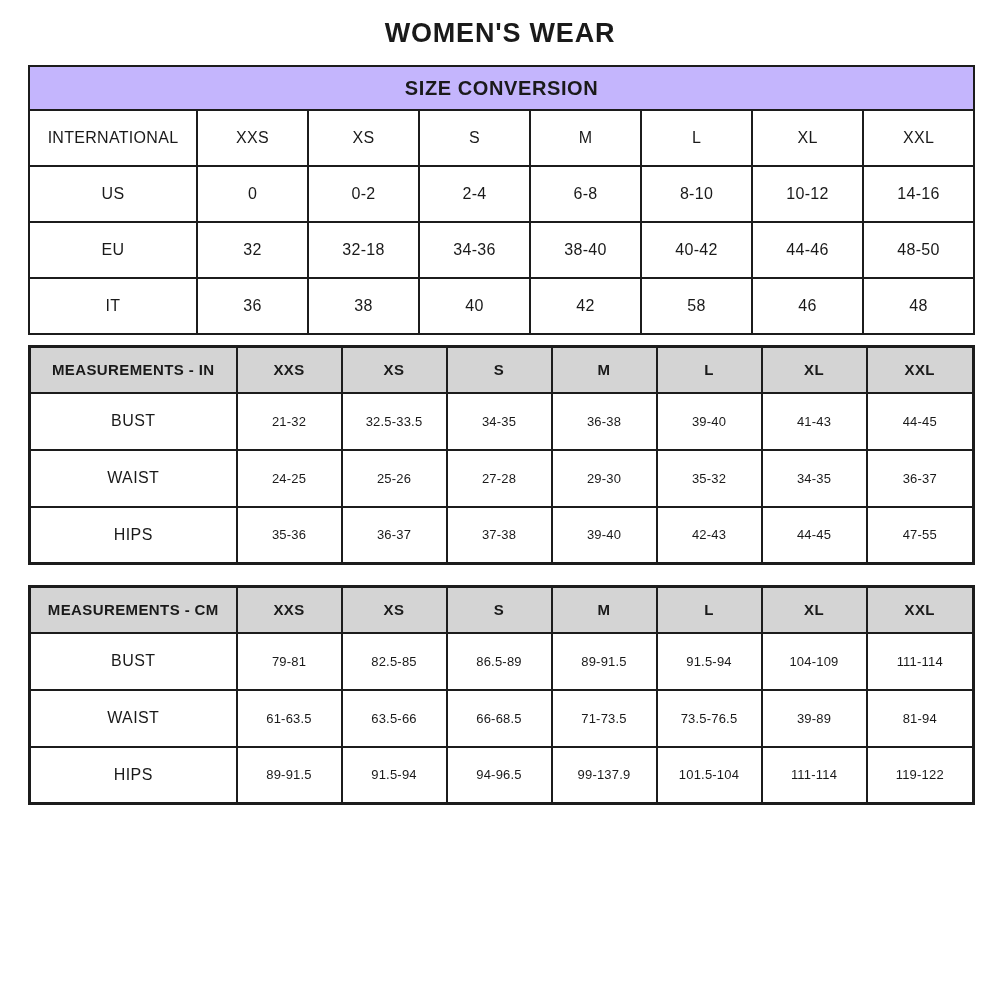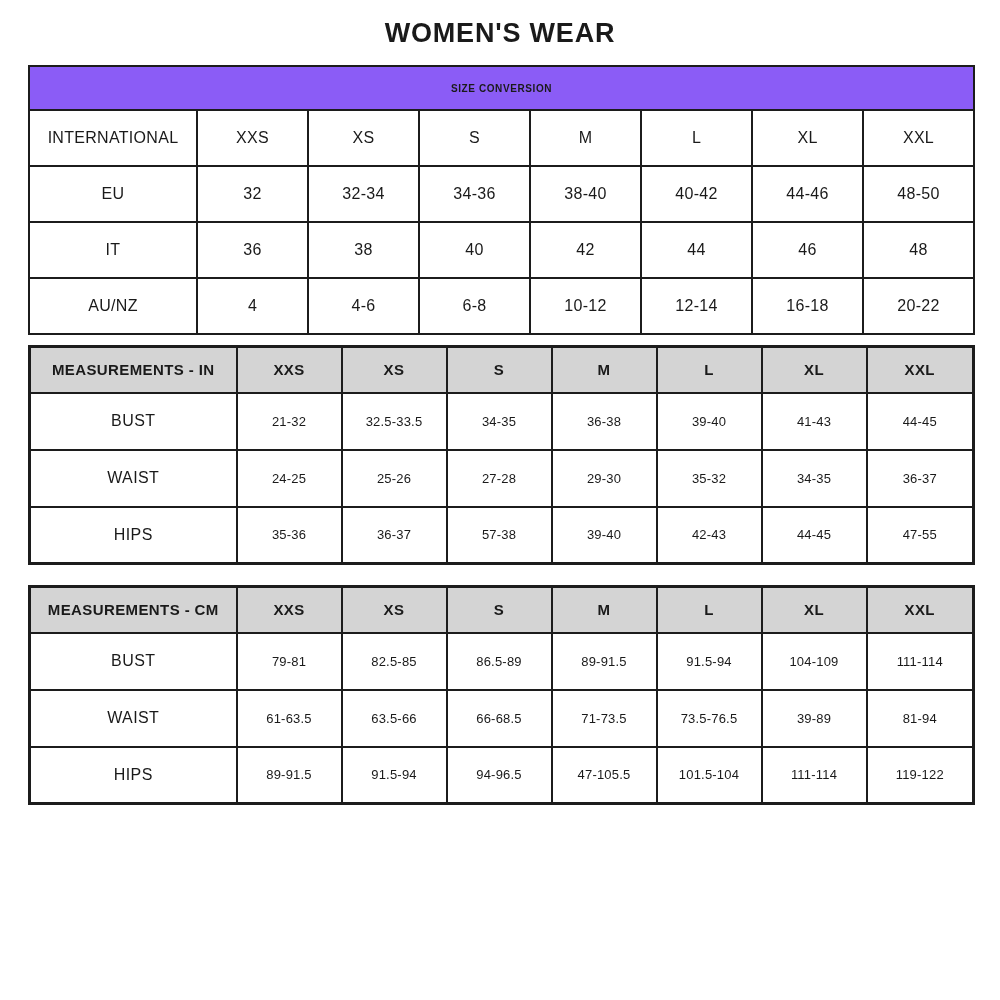--- a/index.html
+++ b/index.html
@@ -30,23 +30,23 @@
   }
   th, td {
     border: 2px solid #1c1c1c;
     text-align: center;
     vertical-align: middle;
     padding: 0 4px;
   }
   
   .t1 { border: 2px solid #1c1c1c; margin-bottom: 10px; }
   .t1 .banner {
-    background: #8b5cf6;
+    background: #c4b5fd;
     height: 44px;
-    font-size: 10px;
+    font-size: 20px;
     font-weight: bold;
     letter-spacing: 0.6px;
     margin-left: 24px;
   }
   .t1 tbody td {
     height: 56px;
     font-size: 16px;
     letter-spacing: 0.3px;
     text-align: center;
   }
@@ -98,48 +98,48 @@
           <td class="row-label">INTERNATIONAL</td>
           <td>XXS</td>
           <td>XS</td>
           <td>S</td>
           <td>M</td>
           <td>L</td>
           <td>XL</td>
           <td>XXL</td>
         </tr>
         <tr>
+          <td class="row-label">US</td>
+          <td>0</td>
+          <td>0-2</td>
+          <td>2-4</td>
+          <td>6-8</td>
+          <td>8-10</td>
+          <td>10-12</td>
+          <td>14-16</td>
+        </tr>
+        <tr>
           <td class="row-label">EU</td>
           <td>32</td>
-          <td>32-34</td>
+          <td>32-18</td>
           <td>34-36</td>
           <td>38-40</td>
           <td>40-42</td>
           <td>44-46</td>
           <td>48-50</td>
         </tr>
         <tr>
           <td class="row-label">IT</td>
           <td>36</td>
           <td>38</td>
           <td>40</td>
           <td>42</td>
-          <td>44</td>
+          <td>58</td>
           <td>46</td>
           <td>48</td>
-        </tr>
-        <tr>
-          <td class="row-label">AU/NZ</td>
-          <td>4</td>
-          <td>4-6</td>
-          <td>6-8</td>
-          <td>10-12</td>
-          <td>12-14</td>
-          <td>16-18</td>
-          <td>20-22</td>
         </tr>
       </tbody>
   </table>
 
   <table class="tm t2">
     <colgroup>
       <col style="width:207px">
       <col style="width:105px">
         <col style="width:105px">
         <col style="width:105px">
@@ -178,21 +178,21 @@
           <td>27-28</td>
           <td>29-30</td>
           <td>35-32</td>
           <td>34-35</td>
           <td>36-37</td>
         </tr>
         <tr>
           <td class="row-label">HIPS</td>
           <td>35-36</td>
           <td>36-37</td>
-          <td>57-38</td>
+          <td>37-38</td>
           <td>39-40</td>
           <td>42-43</td>
           <td>44-45</td>
           <td>47-55</td>
         </tr>
       </tbody>
   </table>
 
   <table class="tm t3">
     <colgroup>
@@ -236,21 +236,21 @@
           <td>71-73.5</td>
           <td>73.5-76.5</td>
           <td>39-89</td>
           <td>81-94</td>
         </tr>
         <tr>
           <td class="row-label">HIPS</td>
           <td>89-91.5</td>
           <td>91.5-94</td>
           <td>94-96.5</td>
-          <td>47-105.5</td>
+          <td>99-137.9</td>
           <td>101.5-104</td>
           <td>111-114</td>
           <td>119-122</td>
         </tr>
       </tbody>
   </table>
 
 </div>
 
 </body></html>

